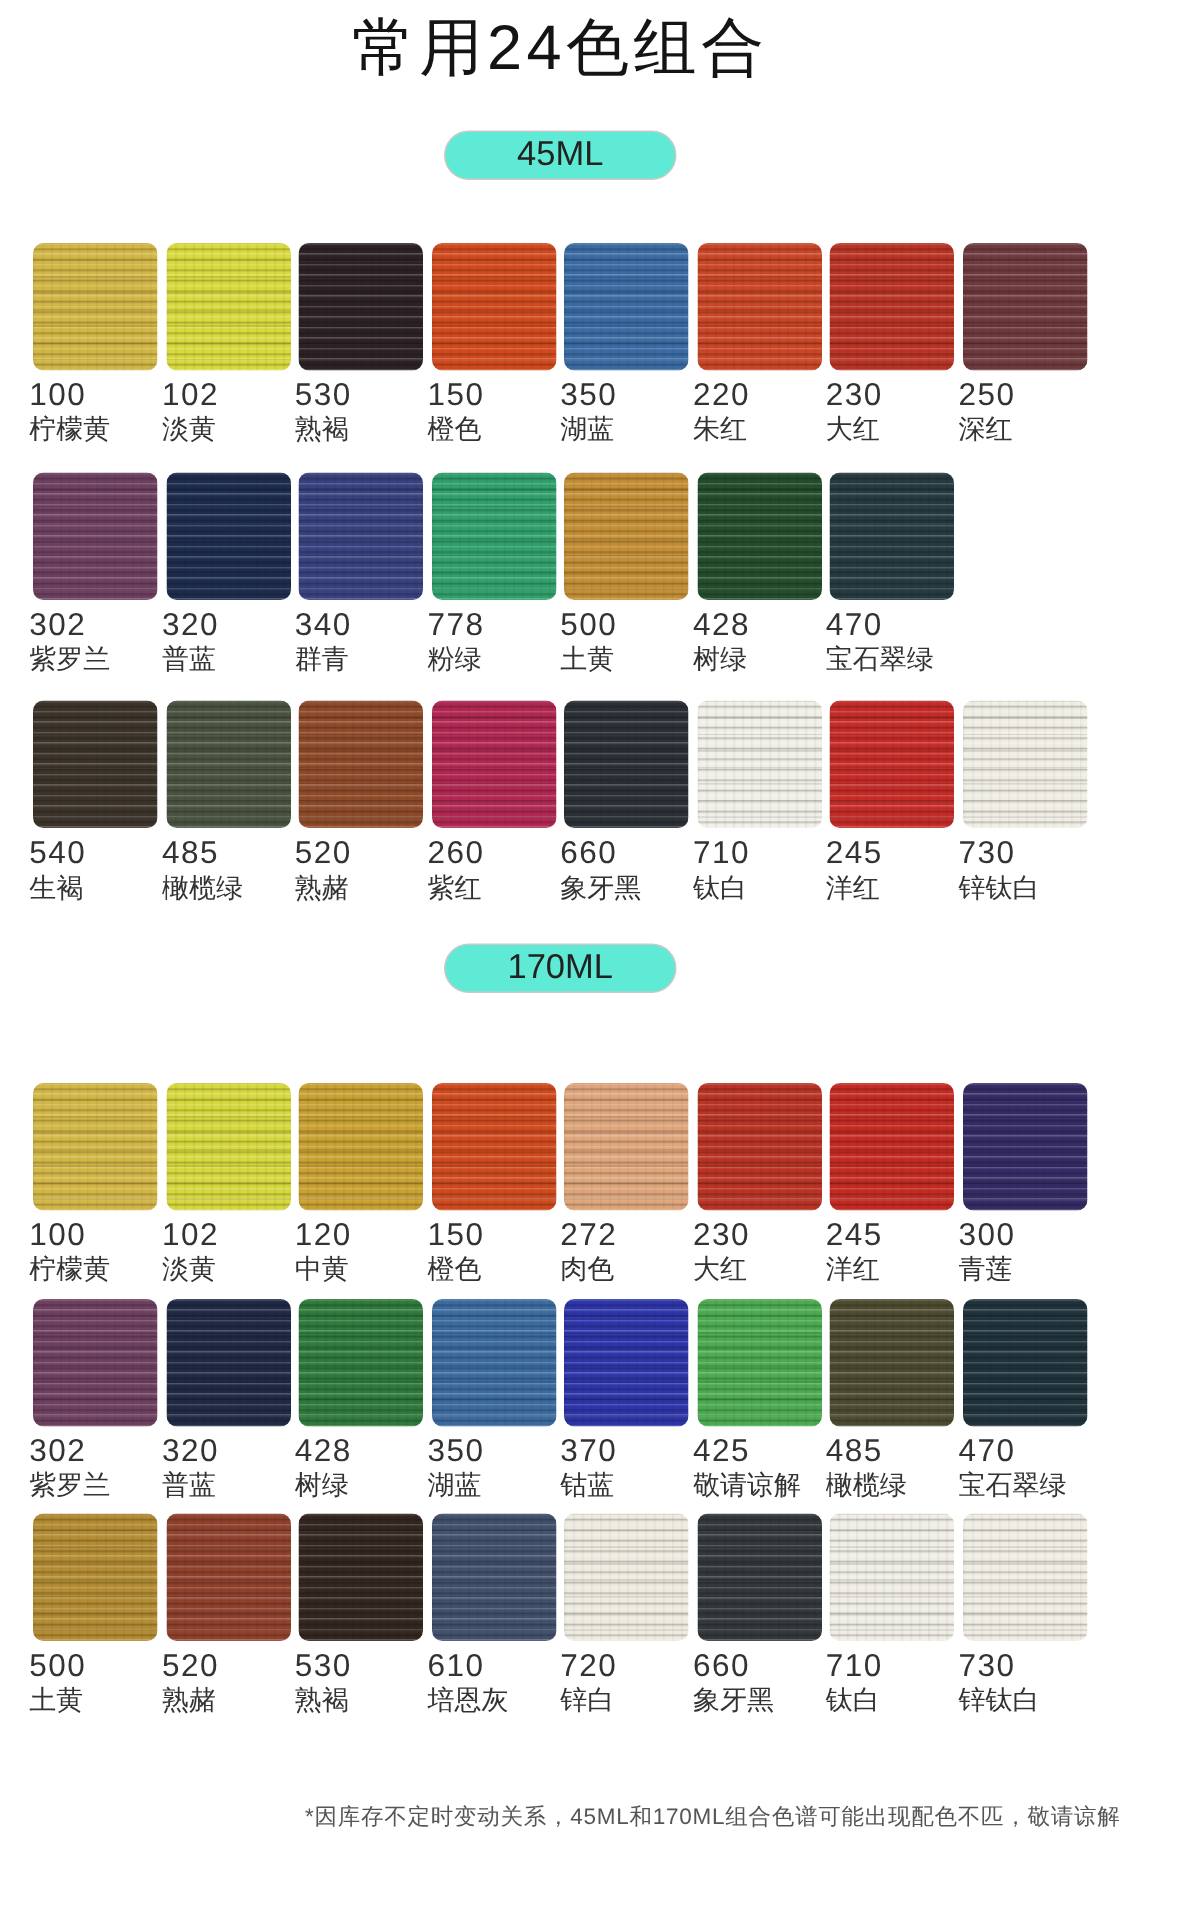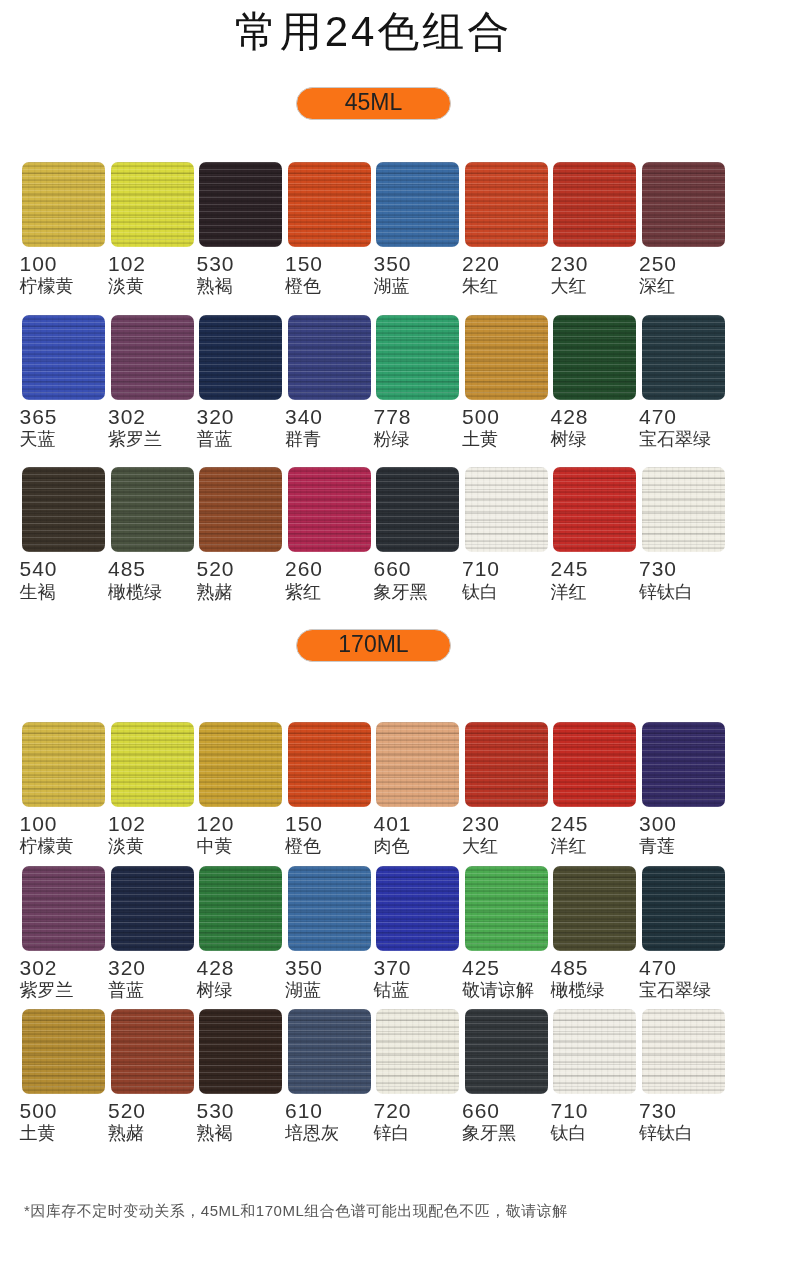--- a/index.html
+++ b/index.html
@@ -29,21 +29,21 @@
   .badge-wrap.second { margin-top: 26px; }
   .size-badge {
     display: inline-block;
     min-width: 155px;
     padding: 1px 28px 3px 28px;
     border: 1px solid #c9c9c9;
     border-radius: 17px;
     font-size: 23px;
     color: #222;
     text-align: center;
-    background: #f97316;
+    background: #5eead4;
   }
 
   .grid { width: 708px; margin: 0 auto; }
   .grid.g45  { margin-top: 42px; }
   .grid.g170 { margin-top: 60px; }
   .row { display: flex; }
   .g45  .row { margin-bottom: 17px; }
   .g170 .row { margin-bottom: 8px; }
   .row:last-child { margin-bottom: 0; }
 
@@ -77,20 +77,21 @@
     color: #333;
     white-space: nowrap;
   }
 
   .footer-note {
     margin-top: 57px;
     padding-left: 24px;
     font-size: 15px;
     color: #555;
     letter-spacing: 0.5px;
+    text-align: right;
   }
 </style>
 </head>
 <body>
 
 <div class="page">
 
   <h1 class="title">常用24色组合</h1>
 
   <div class="badge-wrap first">
@@ -135,25 +136,20 @@
           <div class="cname">大红</div>
         </div>
         <div class="cell">
           <div class="swatch" style="background-color: rgb(110, 58, 62);"></div>
           <div class="code">250</div>
           <div class="cname">深红</div>
         </div>
       </div>
       <div class="row">
         <div class="cell">
-          <div class="swatch" style="background-color: rgb(58, 80, 180);"></div>
-          <div class="code">365</div>
-          <div class="cname">天蓝</div>
-        </div>
-        <div class="cell">
           <div class="swatch" style="background-color: rgb(109, 64, 96);"></div>
           <div class="code">302</div>
           <div class="cname">紫罗兰</div>
         </div>
         <div class="cell">
           <div class="swatch" style="background-color: rgb(29, 44, 78);"></div>
           <div class="code">320</div>
           <div class="cname">普蓝</div>
         </div>
         <div class="cell">
@@ -247,21 +243,21 @@
           <div class="code">120</div>
           <div class="cname">中黄</div>
         </div>
         <div class="cell">
           <div class="swatch" style="background-color: rgb(207, 74, 30);"></div>
           <div class="code">150</div>
           <div class="cname">橙色</div>
         </div>
         <div class="cell">
           <div class="swatch" style="background-color: rgb(223, 166, 124);"></div>
-          <div class="code">401</div>
+          <div class="code">272</div>
           <div class="cname">肉色</div>
         </div>
         <div class="cell">
           <div class="swatch" style="background-color: rgb(185, 52, 37);"></div>
           <div class="code">230</div>
           <div class="cname">大红</div>
         </div>
         <div class="cell">
           <div class="swatch" style="background-color: rgb(196, 43, 35);"></div>
           <div class="code">245</div>

